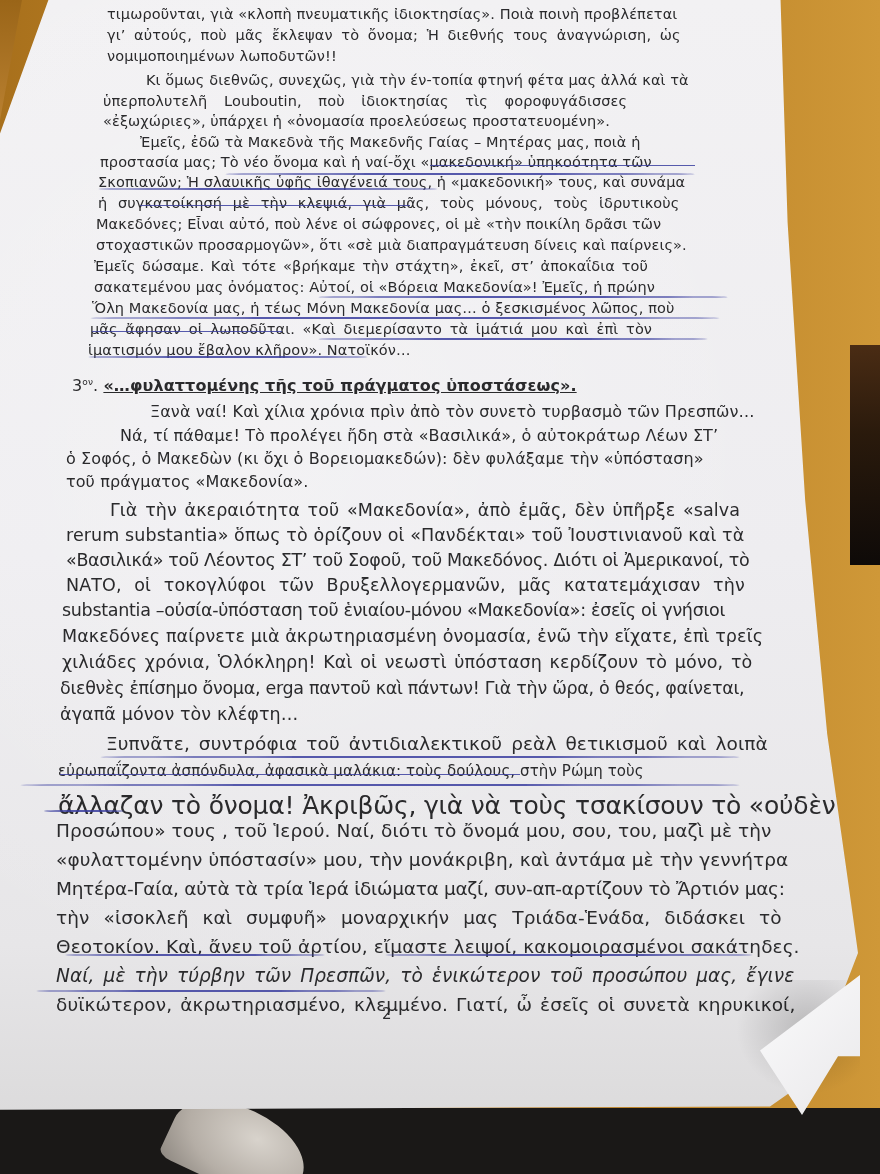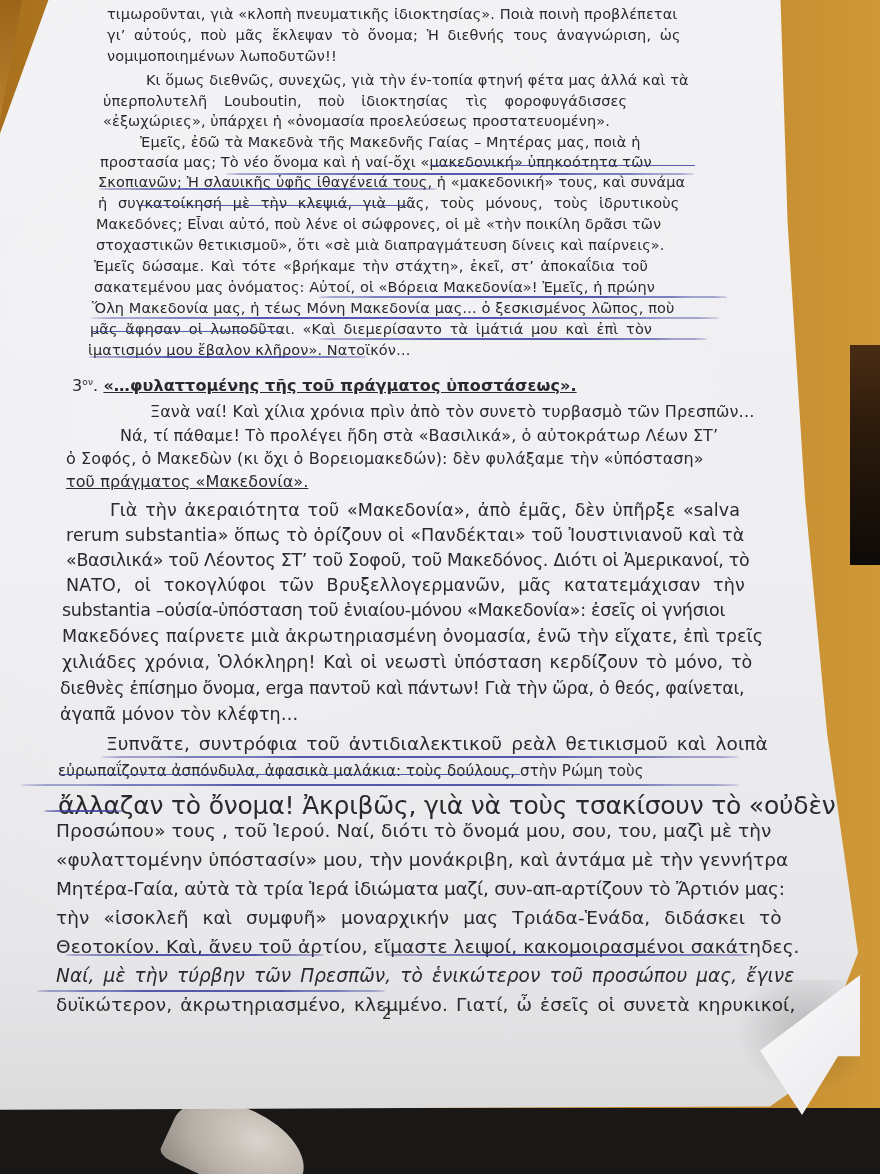--- a/index.html
+++ b/index.html
@@ -85,35 +85,35 @@
   <div class="text t1" style="left:107px;top:27px;word-spacing:4px;">γι’ αὐτούς, ποὺ μᾶς ἔκλεψαν τὸ ὄνομα; Ἡ διεθνής τους ἀναγνώριση, ὡς</div>
   <div class="text t1" style="left:107px;top:48px;">νομιμοποιημένων λωποδυτῶν!!</div>
   <div class="text t1" style="left:146px;top:72px;">Κι ὅμως διεθνῶς, συνεχῶς, γιὰ τὴν έν-τοπία φτηνή φέτα μας ἀλλά καὶ τὰ</div>
   <div class="text t1" style="left:103px;top:93px;word-spacing:12px;">ὑπερπολυτελῆ Louboutin, ποὺ ἰδιοκτησίας τὶς φοροφυγάδισσες</div>
   <div class="text t1" style="left:103px;top:113px;">«ἐξωχώριες», ὑπάρχει ἡ «ὀνομασία προελεύσεως προστατευομένη».</div>
   <div class="text t1" style="left:140px;top:134px;">Ἐμεῖς, ἐδῶ τὰ Μακεδνὰ τῆς Μακεδνῆς Γαίας – Μητέρας μας, ποιὰ ἡ</div>
   <div class="text t1" style="left:100px;top:154px;">προστασία μας; Τὸ νέο ὄνομα καὶ ἡ ναί-ὄχι «μακεδονική» ὑπηκοότητα τῶν</div>
   <div class="text t1" style="left:98px;top:174px;">Σκοπιανῶν; Ἡ σλαυικῆς ὑφῆς ἰθαγένειά τους, ἡ «μακεδονική» τους, καὶ συνάμα</div>
   <div class="text t1" style="left:98px;top:195px;word-spacing:6px;">ἡ συγκατοίκησή  μὲ τὴν κλεψιά, γιὰ μᾶς, τοὺς μόνους, τοὺς ἱδρυτικοὺς</div>
   <div class="text t1" style="left:96px;top:216px;">Μακεδόνες; Εἶναι αὐτό, ποὺ λένε οἱ σώφρονες, οἱ μὲ «τὴν ποικίλη δρᾶσι τῶν</div>
-  <div class="text t1" style="left:96px;top:237px;">στοχαστικῶν θετικισμοῦ», ὅτι «σὲ μιὰ διαπραγμάτευση δίνεις καὶ παίρνεις».</div>
+  <div class="text t1" style="left:96px;top:237px;">στοχαστικῶν προσαρμογῶν», ὅτι «σὲ μιὰ διαπραγμάτευση δίνεις καὶ παίρνεις».</div>
   <div class="text t1" style="left:94px;top:258px;word-spacing:2px;">Ἐμεῖς δώσαμε. Καὶ τότε «βρήκαμε τὴν στάχτη», ἐκεῖ, στ’ ἀποκαΐδια τοῦ</div>
   <div class="text t1" style="left:94px;top:279px;">σακατεμένου μας ὀνόματος: Αὐτοί, οἱ «Βόρεια Μακεδονία»! Ἐμεῖς, ἡ πρώην</div>
   <div class="text t1" style="left:92px;top:300px;">Ὅλη Μακεδονία μας, ἡ τέως Μόνη Μακεδονία μας… ὁ ξεσκισμένος λῶπος, ποὺ</div>
   <div class="text t1" style="left:90px;top:321px;word-spacing:3px;">μᾶς ἄφησαν οἱ λωποδῦται. «Καὶ διεμερίσαντο τὰ ἱμάτιά μου καὶ ἐπὶ τὸν</div>
   <div class="text t1" style="left:88px;top:342px;">ἱματισμόν μου ἔβαλον κλῆρον». Νατοϊκόν…</div>
 
   <div class="text t2" style="left:72px;top:376px;">
     <span>3</span><span class="sup">ον</span><span>. </span><span class="head">«…φυλαττομένης τῆς τοῦ πράγματος ὑποστάσεως».</span>
   </div>
 
   <div class="text t2" style="left:150px;top:402px;">Ξανὰ ναί! Καὶ χίλια χρόνια πρὶν ἀπὸ τὸν συνετὸ τυρβασμὸ τῶν Πρεσπῶν…</div>
   <div class="text t2" style="left:120px;top:426px;">Νά, τί πάθαμε! Τὸ προλέγει ἤδη στὰ «Βασιλικά», ὁ αὐτοκράτωρ Λέων ΣΤ’</div>
   <div class="text t2" style="left:66px;top:449px;">ὁ Σοφός, ὁ Μακεδὼν (κι ὄχι ὁ Βορειομακεδών): δὲν φυλάξαμε τὴν «ὑπόσταση»</div>
-  <div class="text t2" style="left:66px;top:472px;text-decoration:underline;">τοῦ πράγματος «Μακεδονία».</div>
+  <div class="text t2" style="left:66px;top:472px;">τοῦ πράγματος «Μακεδονία».</div>
 
   <div class="text t3" style="left:110px;top:500px;word-spacing:2px;">Γιὰ τὴν ἀκεραιότητα τοῦ «Μακεδονία», ἀπὸ ἐμᾶς, δὲν ὑπῆρξε «salva</div>
   <div class="text t3" style="left:66px;top:525px;">rerum substantia» ὅπως τὸ ὁρίζουν οἱ «Πανδέκται» τοῦ Ἰουστινιανοῦ καὶ τὰ</div>
   <div class="text t3" style="left:66px;top:550px;letter-spacing:-0.3px;">«Βασιλικά» τοῦ Λέοντος ΣΤ’ τοῦ Σοφοῦ, τοῦ Μακεδόνος. Διότι οἱ Ἀμερικανοί, τὸ</div>
   <div class="text t3" style="left:66px;top:575px;word-spacing:7px;">ΝΑΤΟ, οἱ τοκογλύφοι τῶν Βρυξελλογερμανῶν, μᾶς κατατεμάχισαν τὴν</div>
   <div class="text t3" style="left:62px;top:600px;letter-spacing:-0.3px;">substantia –οὐσία-ὑπόσταση τοῦ ἑνιαίου-μόνου «Μακεδονία»: ἐσεῖς οἱ γνήσιοι</div>
   <div class="text t3" style="left:62px;top:626px;">Μακεδόνες παίρνετε μιὰ ἀκρωτηριασμένη ὀνομασία, ἐνῶ τὴν εἴχατε, ἐπὶ τρεῖς</div>
   <div class="text t3" style="left:62px;top:652px;word-spacing:2px;">χιλιάδες χρόνια, Ὁλόκληρη! Καὶ οἱ νεωστὶ ὑπόσταση κερδίζουν τὸ μόνο, τὸ</div>
   <div class="text t3" style="left:60px;top:678px;letter-spacing:-0.3px;">διεθνὲς ἐπίσημο ὄνομα, erga παντοῦ καὶ πάντων! Γιὰ τὴν ὥρα, ὁ θεός, φαίνεται,</div>
   <div class="text t3" style="left:60px;top:704px;">ἀγαπᾶ μόνον τὸν κλέφτη…</div>

